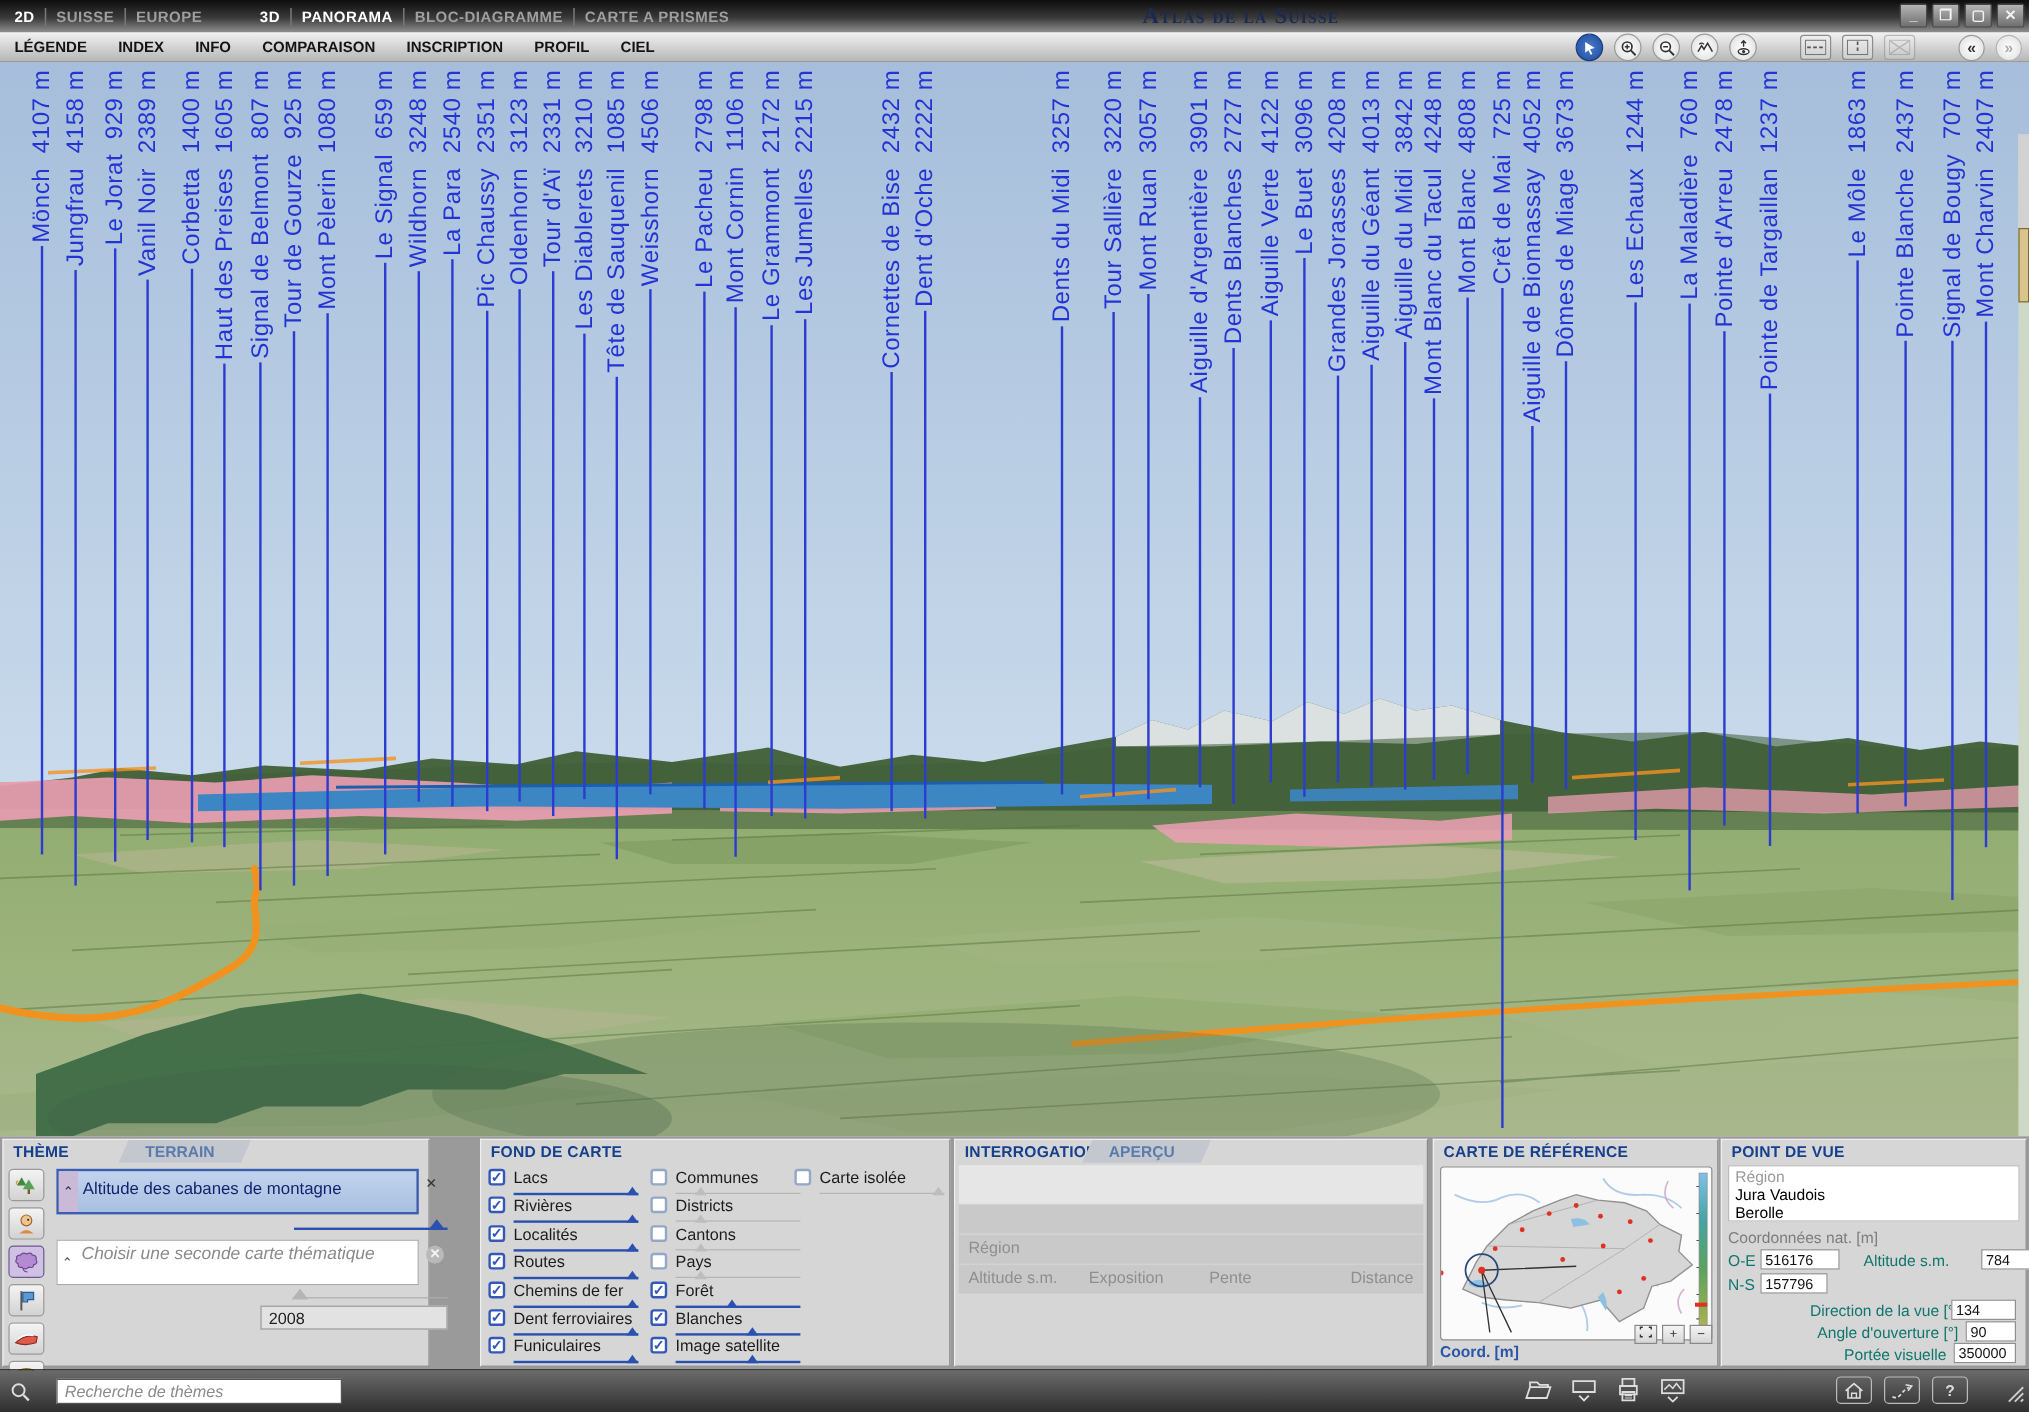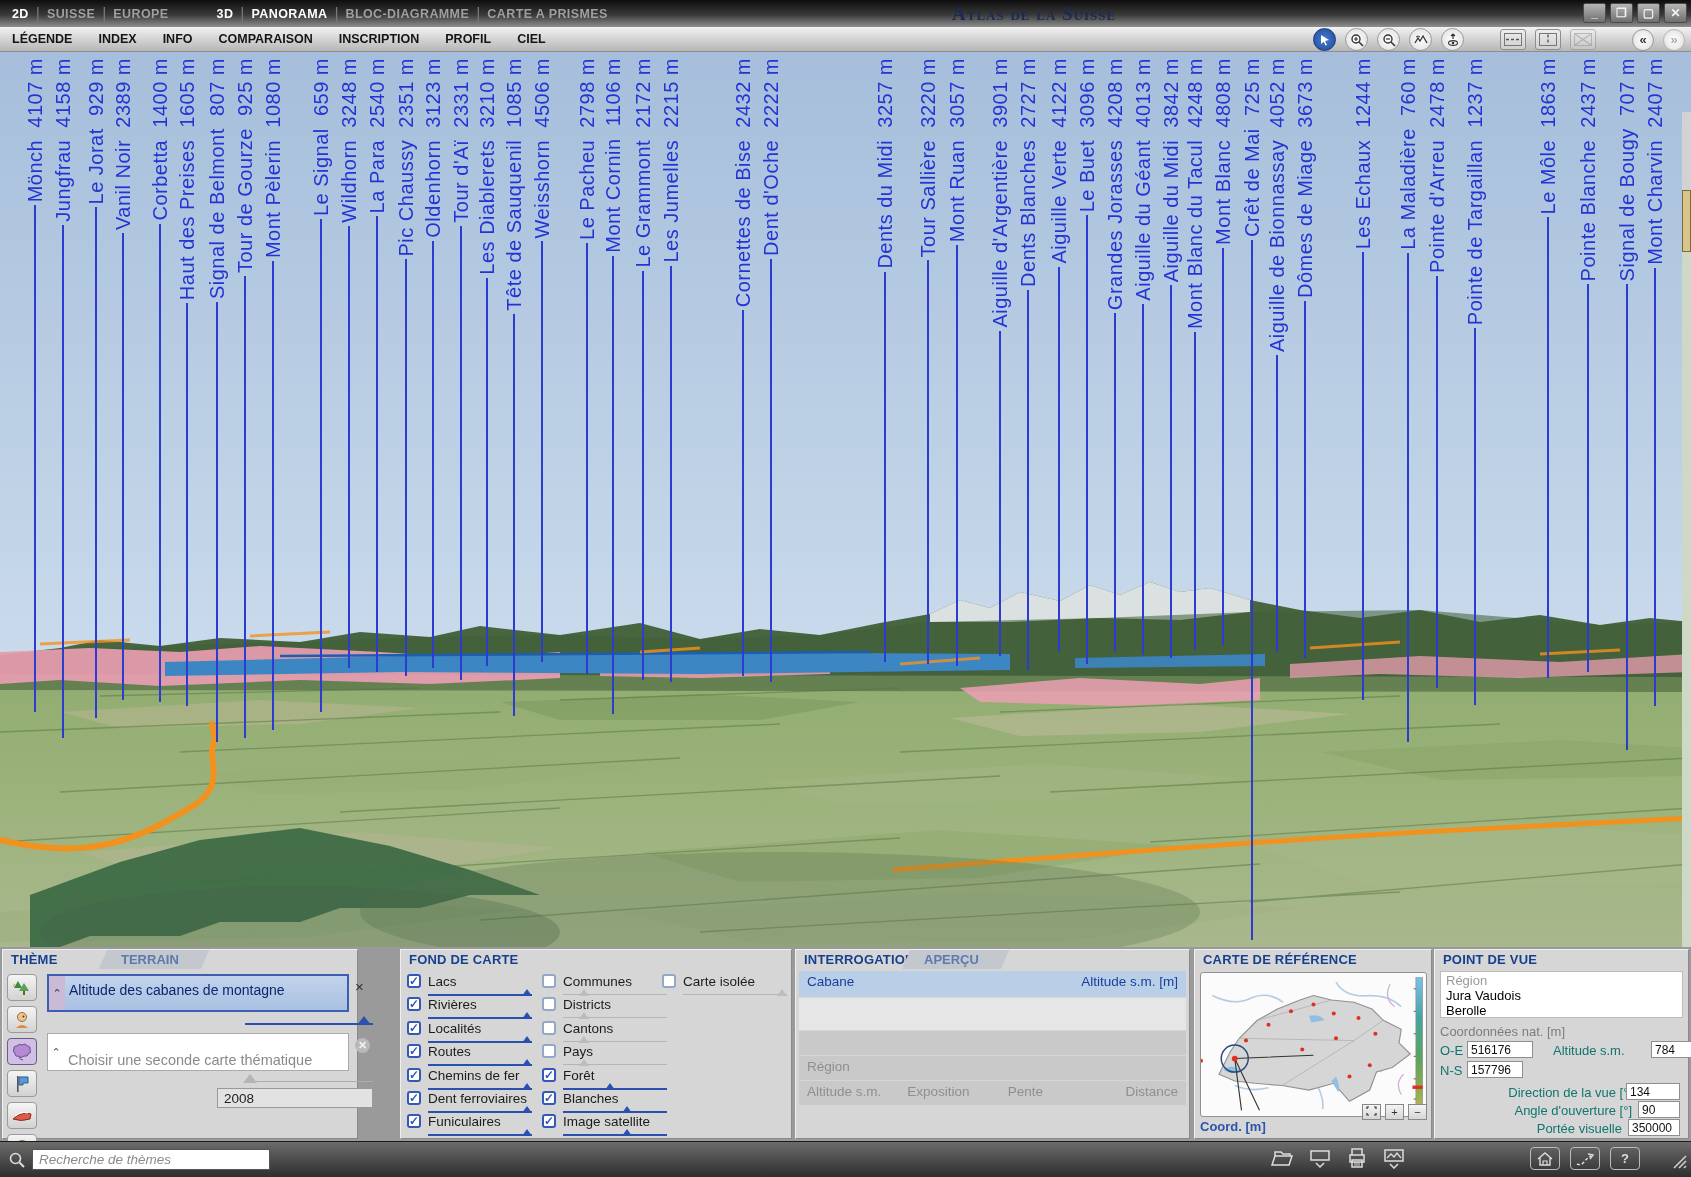--- a/index.html
+++ b/index.html
@@ -65,21 +65,21 @@
   .ticon{width:30px;height:27px;border:1px solid #9a9a9a;border-radius:4px;
     background:linear-gradient(#f4f4f4,#d2d2d2);display:flex;align-items:center;justify-content:center;}
   .ticon.active{background:#cfc0e4;border-color:#6a5a90;}
   .theme-slot{position:absolute;left:44px;width:302px;height:38px;display:flex;align-items:stretch;}
   .slot-chevron{width:16px;display:flex;align-items:center;justify-content:center;color:#555;font-size:11px;}
   #slot1{top:24px;border:2px solid #3b5db2;background:linear-gradient(#c2d3ec,#a9c0e2);}
   #slot1 .slot-chevron{background:#cbb9d8;color:#334;}
   #slot1 .slot-text{font-size:14px;color:#10246e;padding:6px 4px;}
   #slot1-x{position:absolute;left:352px;top:28px;font-size:15px;color:#333;}
   #slot2{top:83px;border:1px solid #aaa;background:#fff;}
-  #slot2 .slot-text{font-size:14.5px;color:#8a8a8a;padding:18px 4px;}
+  #slot2 .slot-text{font-size:14.5px;color:#8a8a8a;font-style:italic;padding:3px 4px;}
   #slot2-x{position:absolute;left:352px;top:88px;width:15px;height:15px;border-radius:50%;background:#b9b9b9;
     color:#f4f4f4;font-size:11px;text-align:center;line-height:15px;font-weight:bold;}
   .theme-slider{position:absolute;height:10px;}
   .sl-line{position:absolute;left:0;right:0;top:7px;height:2px;background:#2a50b0;}
   .sl-line.grey{background:#adadad;height:1px;}
   .sl-thumb{position:absolute;top:0px;width:0;height:0;border-left:7px solid transparent;
     border-right:7px solid transparent;border-bottom:9px solid #2a50b0;}
   .sl-thumb.grey{border-bottom-color:#b5b5b5;}
   #theme-slider1{left:242px;top:66px;width:128px;}
   #theme-slider2{left:242px;top:124px;width:128px;}
@@ -127,21 +127,21 @@
     font-size:13px;padding:1px 5px;line-height:15px;}
   #vue-region .dim{color:#9a9a9a;}
   .vue-line{position:absolute;left:5px;right:7px;font-size:13px;color:#7d7d7d;}
   .vue-input{position:absolute;height:17px;border:1px solid #8f8f8f;background:#fff;font-size:12px;
     padding:1px 3px;color:#111;}
   .vue-lbl{position:absolute;font-size:13px;color:#0f766e;white-space:nowrap;}
 
   
   #statusbar{position:absolute;left:0;top:1141px;width:1691px;height:36px;
     background:linear-gradient(#6b6b6b,#2e2e2e);border-top:1px solid #1a1a1a;}
-  #search-wrap{position:absolute;left:8px;top:7px;display:flex;align-items:center;}
+  #search-wrap{position:absolute;left:8px;top:7px;display:flex;align-items:center;gap:15px;}
   #search-input{width:238px;height:21px;border:1px solid #555;background:#fff;font-size:13.5px;
     font-style:italic;padding:2px 6px;color:#222;}
   #search-input::placeholder{color:#8a8a8a;font-style:italic;}
   .sb-icons{position:absolute;top:5px;display:flex;gap:14px;align-items:center;}
   .sb-box{width:30px;height:23px;border:1px solid #bbb;border-radius:4px;display:flex;
     align-items:center;justify-content:center;color:#ddd;font-size:13px;font-weight:bold;}
   #grip{position:absolute;right:3px;top:8px;width:20px;height:20px;}
 </style>
 </head>
 <body>
@@ -697,24 +697,20 @@
           </div>
         </div>
     </div>
 
     <div id="p-inter" class="panel">
       <div class="panel-head">
         <span class="panel-title">INTERROGATION</span>
         <div class="panel-tab" style="left:110px"><span>APERÇU</span></div>
       </div>
       <div id="inter-rows">
-        <div class="irow blue">
-          <span>Cabane</span>
-          <span>Altitude s.m. [m]</span>
-        </div>
         <div class="irow light"></div>
         <div class="irow grey"></div>
         <div class="irow grey">
           <span>Région</span>
         </div>
         <div class="irow grey cols4">
           <span>Altitude s.m.</span>
           <span>Exposition</span>
           <span>Pente</span>
           <span>Distance</span>

